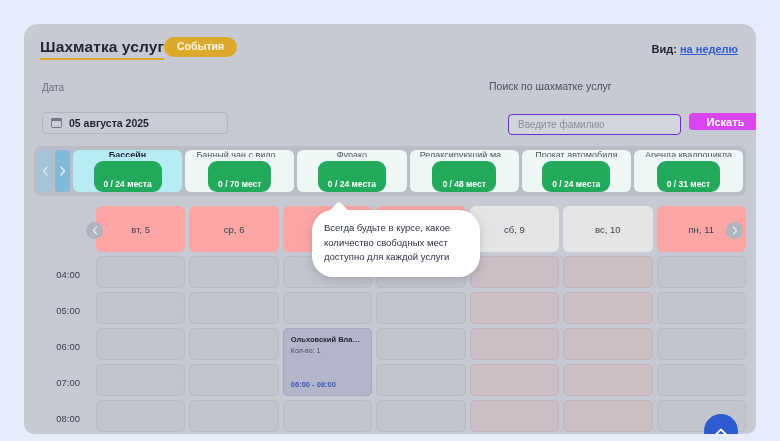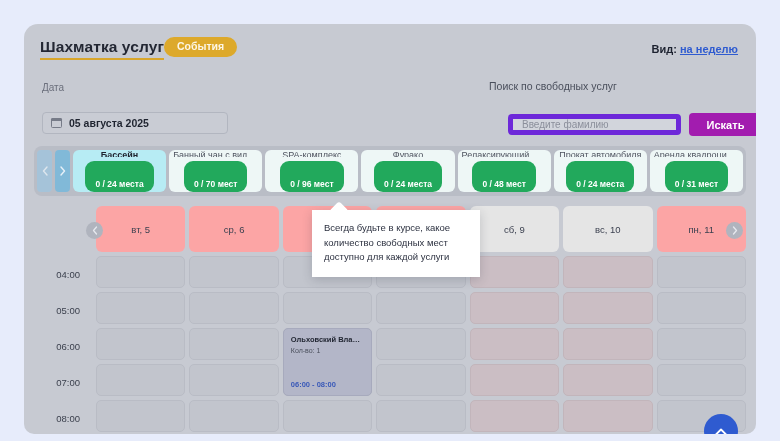--- a/index.html
+++ b/index.html
@@ -109,35 +109,35 @@
     background: #767b88;
     border-radius: 1.5px 1.5px 0 0;
   }
 
   
   .search-input {
     position: absolute;
     left: 484px; top: 90px;
     width: 173px; height: 21px;
     background: #d2d5dc;
-    border: 5px solid #6d28d9;
+    border: 1px solid #6d28d9;
     border-radius: 4px;
     display: flex; align-items: center;
     padding: 0 9px;
     cursor: text;
   }
   .search-input .ph {
     font-size: 10px;
     color: #8b8f9b;
   }
   .btn-search {
     position: absolute;
     left: 665px; top: 89px;
-    width: 73px; height: 23px;
-    background: #a21caf;
+    width: 73px; height: 17px;
+    background: #d946ef;
     border-radius: 4px;
     border: 0;
     color: #fff;
     font-size: 11px;
     font-weight: 600;
     font-family: inherit;
     cursor: pointer;
     display: flex; align-items: center; justify-content: center;
   }
 
@@ -309,21 +309,21 @@
     position: absolute;
     left: 7px; bottom: 6px;
   }
 
   
   .tooltip {
     position: absolute;
     left: 288px; top: 186px;
     width: 168px;
     background: #fff;
-    border-radius: 0;
+    border-radius: 21px;
     padding: 11px 12px 12px;
     z-index: 10;
     box-shadow: 0 3px 10px rgba(40,44,60,.20);
   }
   .tooltip::before {
     content: "";
     position: absolute;
     left: 20px; top: -6px;
     width: 14px; height: 14px;
     background: #fff;
@@ -364,21 +364,21 @@
     <span class="vlabel">Вид:</span>
     <span class="view-link">на неделю</span>
   </div>
 
   <div class="field-label" id="date-label">Дата</div>
   <div class="date-input">
     <span class="cal-ico"></span>
     <span class="dtxt">05 августа 2025</span>
   </div>
 
-  <div class="field-label" id="search-label">Поиск по свободных услуг</div>
+  <div class="field-label" id="search-label">Поиск по шахматке услуг</div>
   <div class="search-input">
     <span class="ph">Введите фамилию</span>
   </div>
   <button class="btn-search">Искать</button>
 
   <div class="tabs-strip">
     <div class="nav-arrow a1">
       <svg width="6" height="10" viewBox="0 0 6 10">
         <path d="M5 1 L1.5 5 L5 9" fill="none" stroke="#eaf4fb" stroke-width="1.4" stroke-linecap="round" stroke-linejoin="round"></path>
       </svg>
@@ -391,24 +391,20 @@
     <div id="svc-tabs" style="display:flex;flex:1 1 0;min-width:0;gap:3px;">
         <div class="svc-tab active">
           <div class="svc-name">Бассейн</div>
           <div class="svc-count">0 / 24 места</div>
         </div>
         <div class="svc-tab">
           <div class="svc-name">Банный чан с видо...</div>
           <div class="svc-count">0 / 70 мест</div>
         </div>
         <div class="svc-tab">
-          <div class="svc-name">SPA-комплекс</div>
-          <div class="svc-count">0 / 96 мест</div>
-        </div>
-        <div class="svc-tab">
           <div class="svc-name">Фурако</div>
           <div class="svc-count">0 / 24 места</div>
         </div>
         <div class="svc-tab">
           <div class="svc-name">Релаксирующий ма...</div>
           <div class="svc-count">0 / 48 мест</div>
         </div>
         <div class="svc-tab">
           <div class="svc-name">Прокат автомобиля</div>
           <div class="svc-count">0 / 24 места</div>

